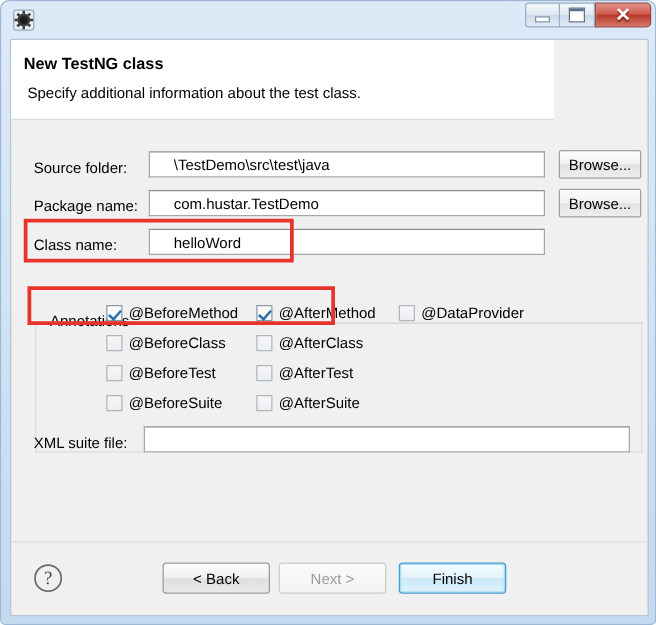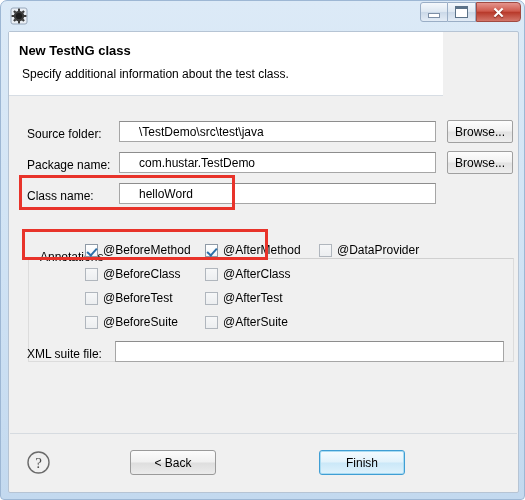--- a/index.html
+++ b/index.html
@@ -350,20 +350,21 @@
     <div class="sep"></div>
 
     <div class="help-icon">
       <svg width="25" height="25" viewBox="0 0 25 25">
         <circle cx="12.5" cy="12.5" r="10.5" fill="none" stroke="#6b6b6b" stroke-width="1.4"></circle>
         <text x="12.5" y="17.6" text-anchor="middle" font-family="Liberation Serif, serif" font-size="15" fill="#4a4a4a">?</text>
       </svg>
     </div>
 
     <button class="btn" style="left:121px; top:418px;">&lt; Back</button>
+    <button class="btn disabled" style="left:214px; top:418px;">Next &gt;</button>
     <button class="btn default" style="left:310px; top:418px;">Finish</button>
 
   </div>
 
   <div class="redbox" style="left:18px; top:174px; width:216px; height:35px;"></div>
   <div class="redbox" style="left:21px; top:228px; width:246px; height:31px;"></div>
 
 </div>
 
 </body></html>

